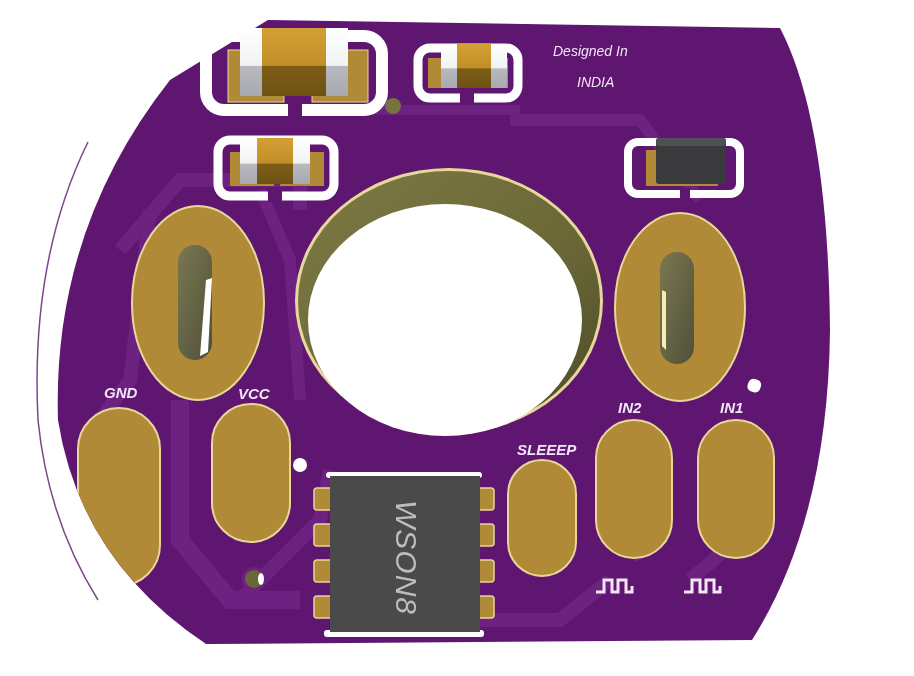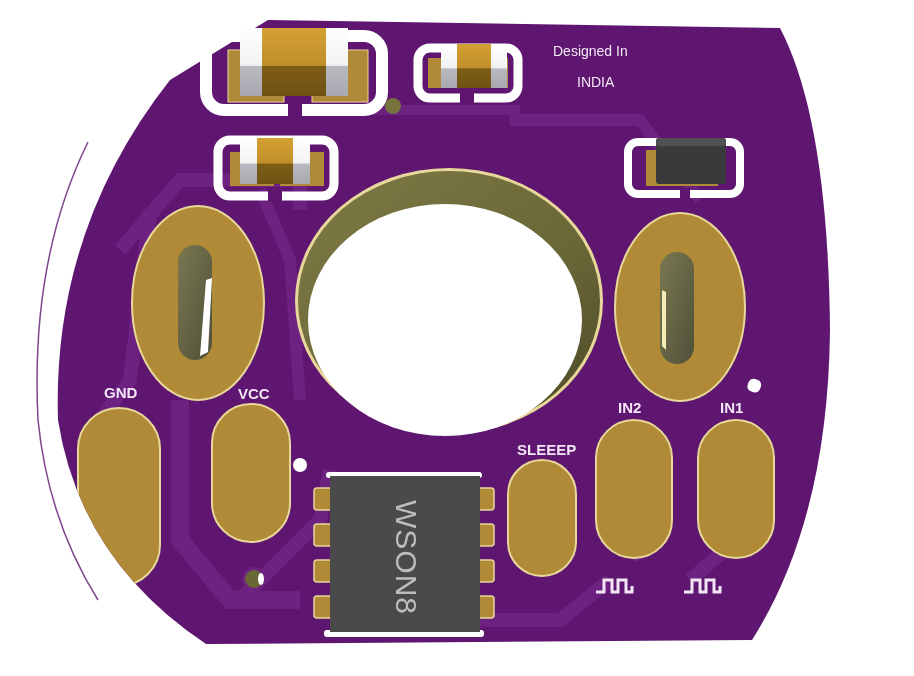--- a/index.html
+++ b/index.html
@@ -1,18 +1,18 @@
 <!DOCTYPE html>
 <html><head>
 <meta charset="utf-8">
 <style>
   html, body { margin: 0; padding: 0; background: #ffffff; }
   body { width: 914px; height: 676px; overflow: hidden; position: relative;
          font-family: "Liberation Sans", "DejaVu Sans", sans-serif; }
-  #stage { position: absolute; left: 0; top: 0; width: 846px; height: 676px; }
+  #stage { position: absolute; left: 0; top: 0; width: 846px; height: 676px; font-style: italic; }
   .silk { fill: #f3e6f5; font-family: "Liberation Sans", "DejaVu Sans", sans-serif; font-weight: bold; }
   .silk-thin { fill: #f3e6f5; font-family: "Liberation Sans", "DejaVu Sans", sans-serif; font-weight: normal; }
   .chip-label { fill: #bdbdbd; font-family: "Liberation Sans", "DejaVu Sans", sans-serif; font-size: 30px; letter-spacing: 1px; }
 </style>
 </head>
 <body>
 
 <div id="stage">
 <svg width="914" height="676" viewBox="0 0 914 676" xmlns="http://www.w3.org/2000/svg">
   <defs>

